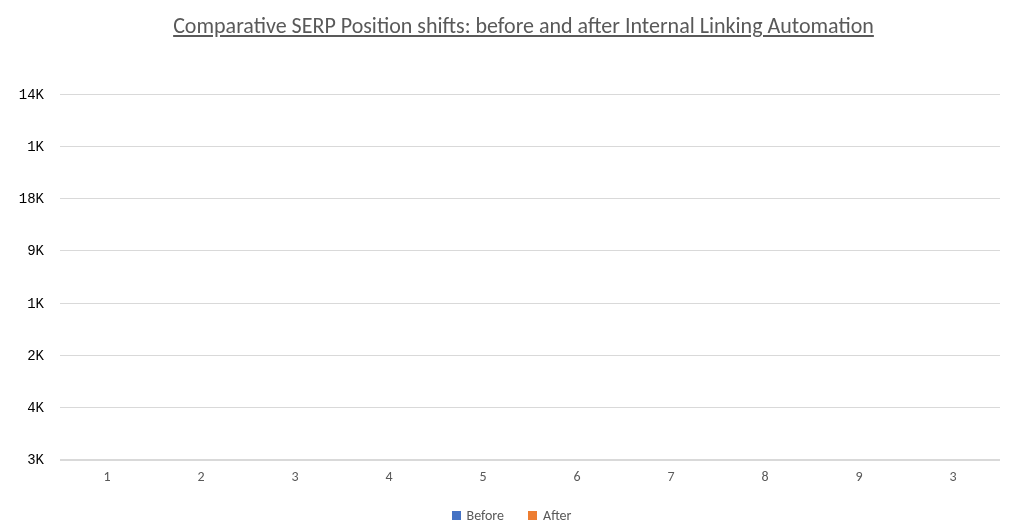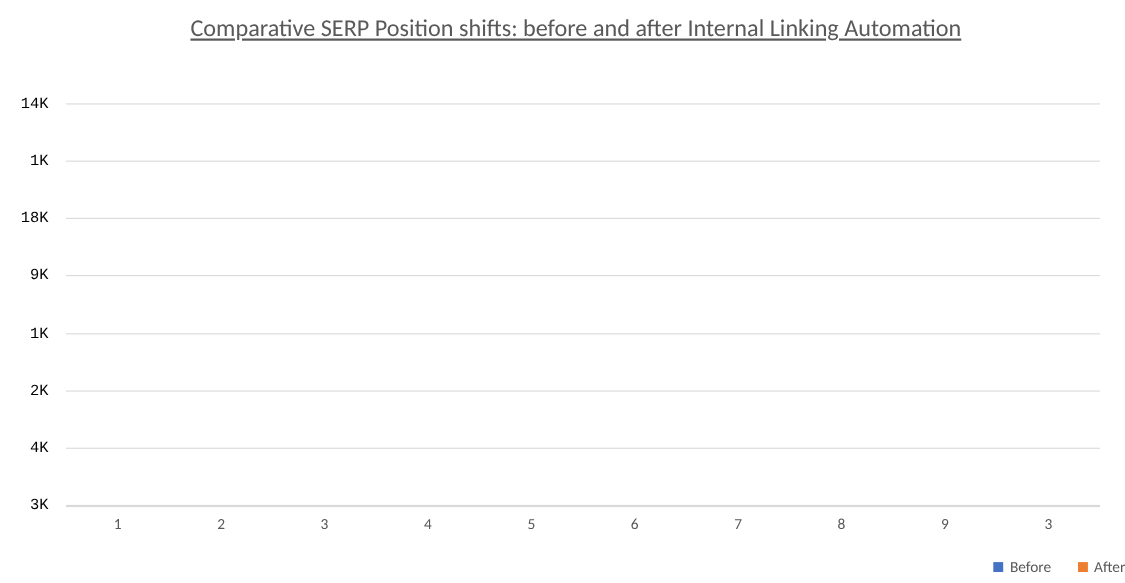--- a/index.html
+++ b/index.html
@@ -82,21 +82,21 @@
     color: #595959;
     left: 50%;
     transform: translateX(-50%);
   }
   .legend {
     position: absolute;
     bottom: 6px;
     left: 0;
     width: 100%;
     display: flex;
-    justify-content: flex-end;
+    justify-content: center;
     gap: 24px;
     font-size: 14px;
     color: #595959;
   }
   .legend-item {
     display: flex;
     align-items: center;
     gap: 6px;
   }
   .swatch {

